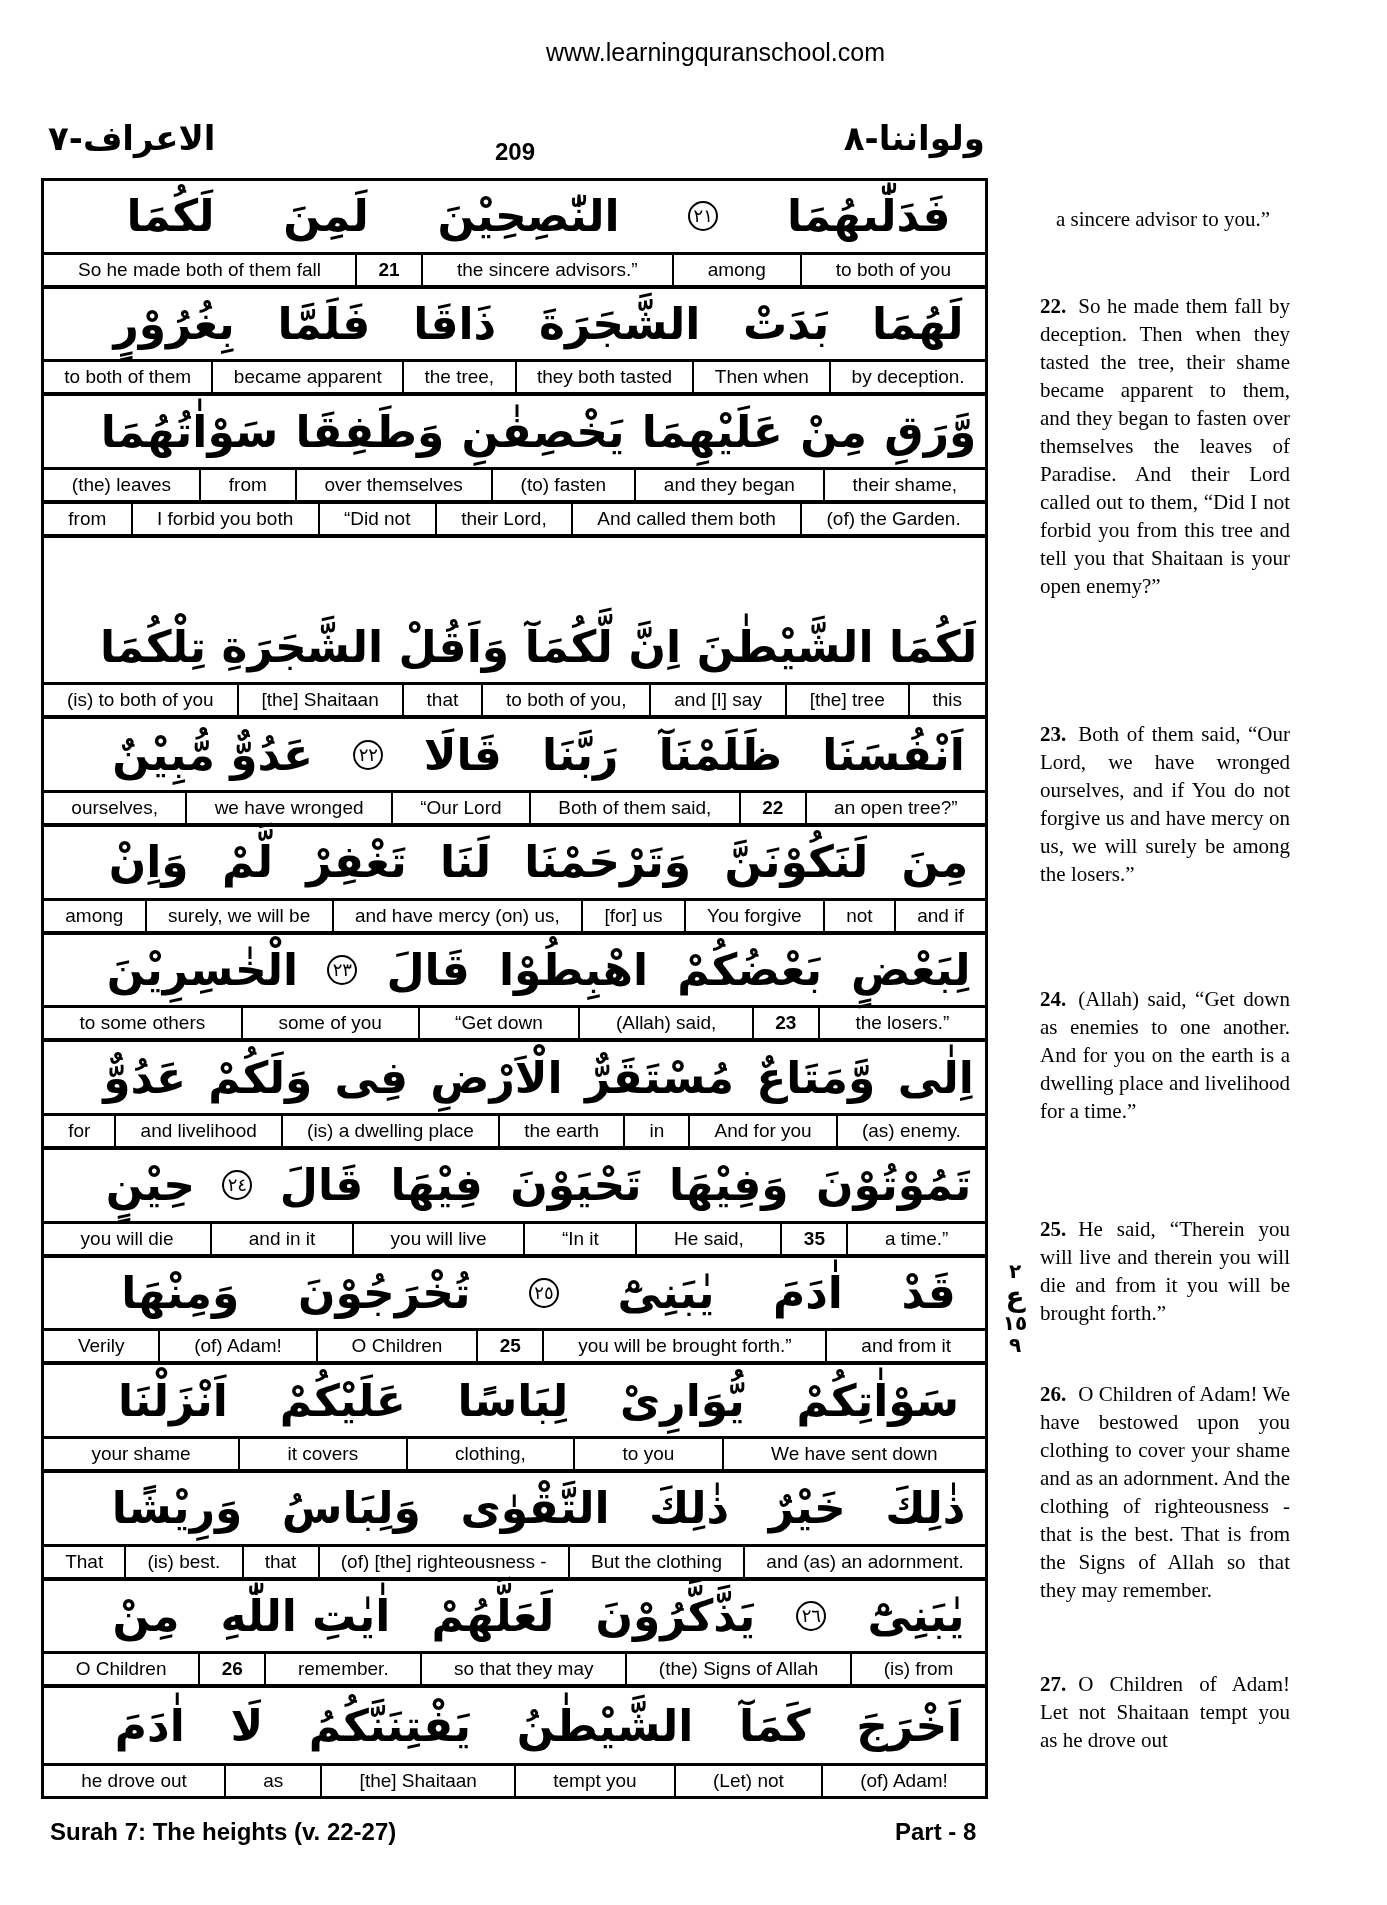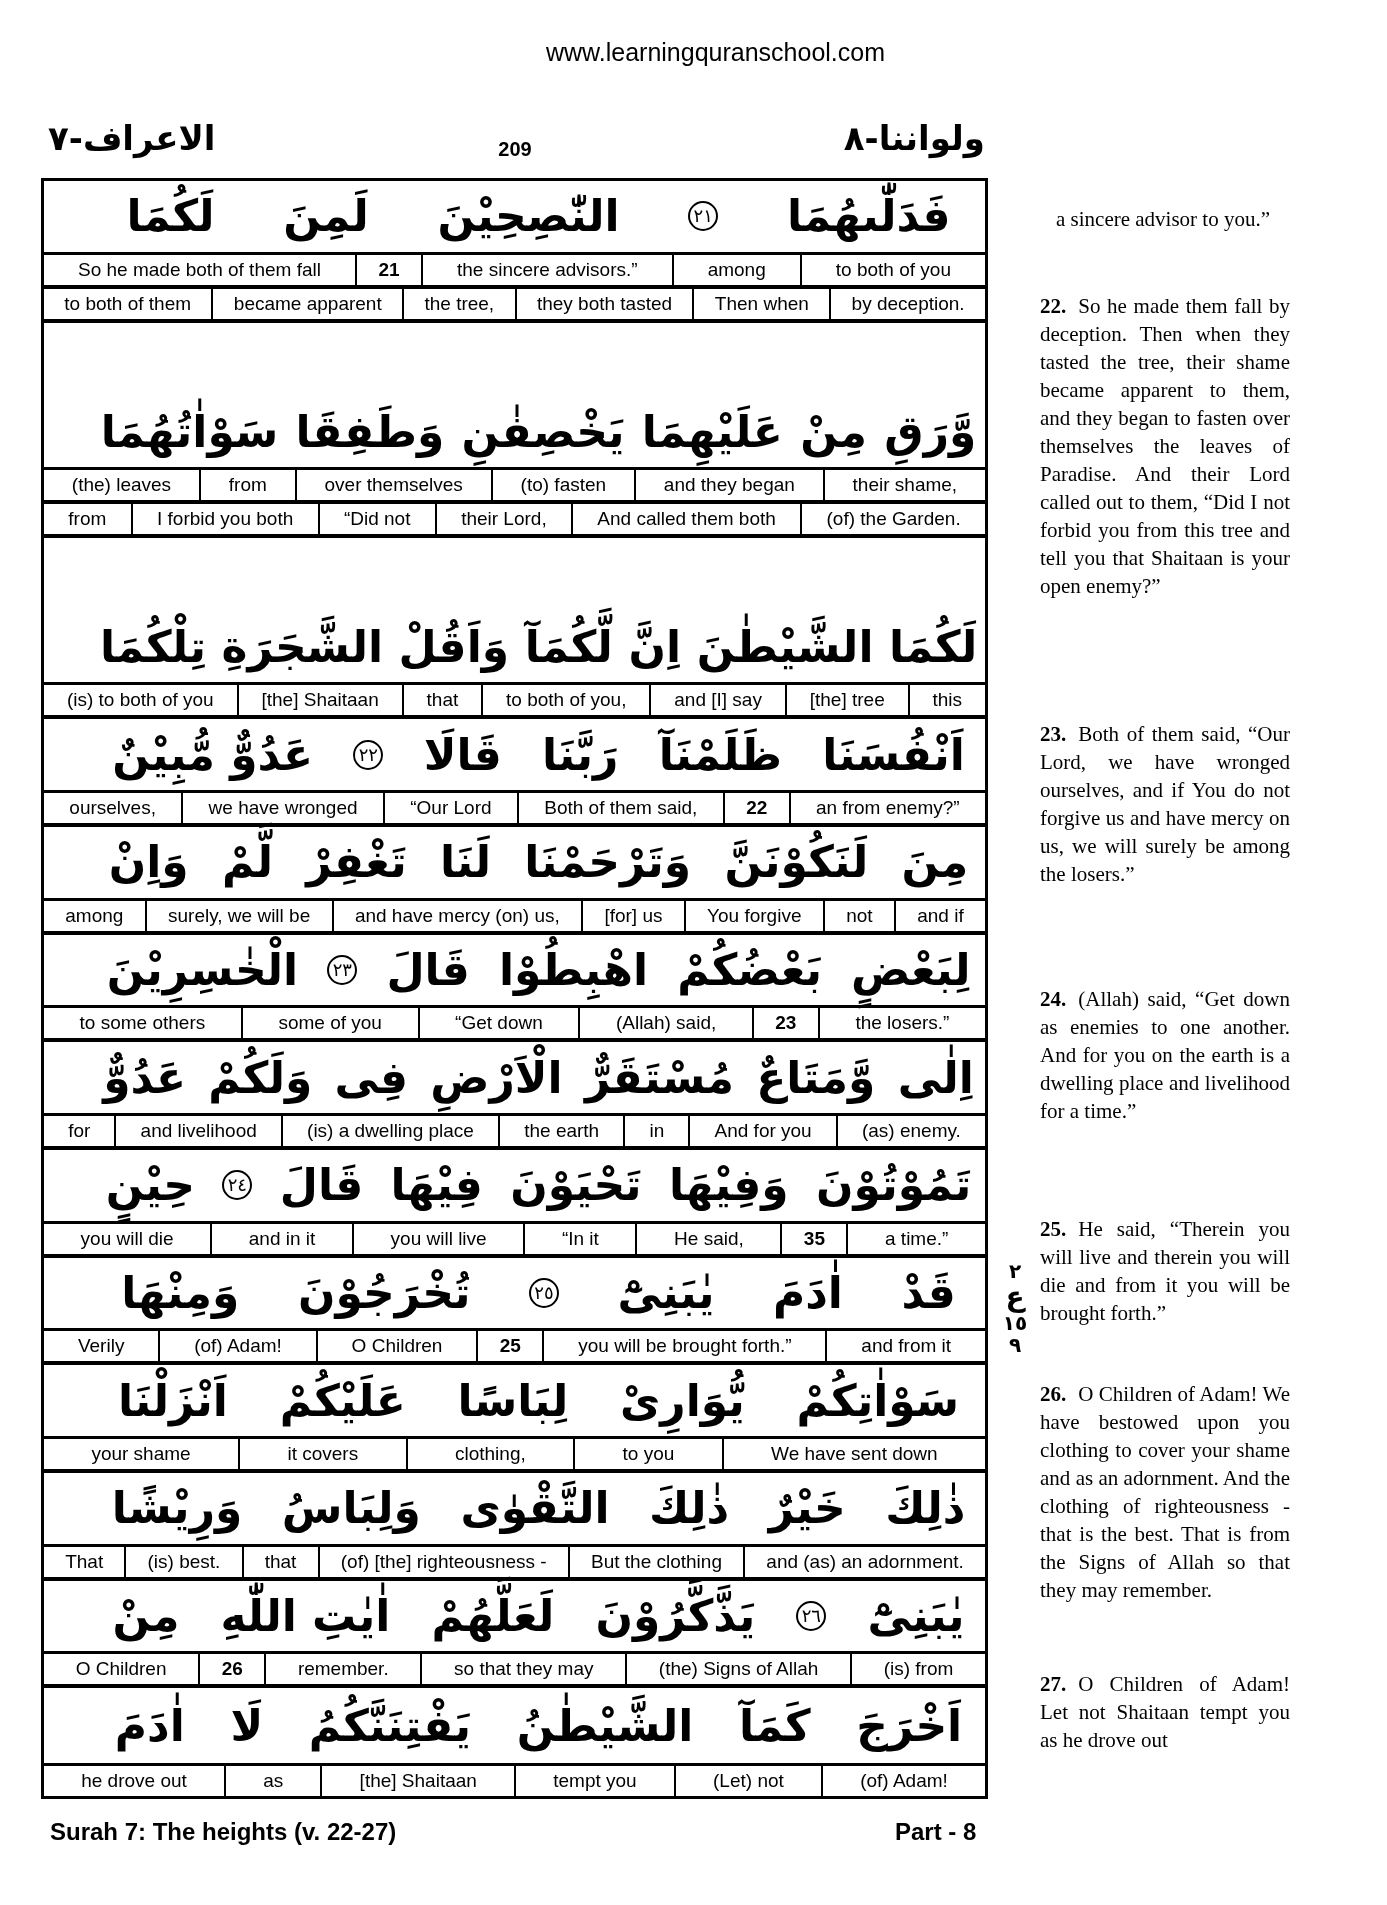--- a/index.html
+++ b/index.html
@@ -1,19 +1,19 @@
 <!DOCTYPE html>
 <html><head>
 <meta charset="utf-8">
 <style>
   html, body { margin:0; padding:0; background:#ffffff; }
   body { width:1387px; height:1905px; position:relative; overflow:hidden; color:#000; font-family:"Liberation Sans", sans-serif; }
   .site { position:absolute; top:38px; left:0; width:1387px; text-align:center; font-size:25px;padding-left:22px; }
   .hdr-left { position:absolute; top:118px; left:48px; font-size:34px; font-weight:bold; font-family:"DejaVu Sans", sans-serif; direction:rtl; }
-  .hdr-mid { position:absolute; top:138px; left:0; width:1030px; text-align:center; font-size:20px; font-weight:bold; }
+  .hdr-mid { position:absolute; top:138px; left:0; width:1030px; text-align:center; font-size:24px; font-weight:bold; }
   .hdr-right { position:absolute; top:118px; left:880px; width:105px; text-align:right; font-size:34px; font-weight:bold; font-family:"DejaVu Sans", sans-serif; direction:rtl; }
   .tbl { position:absolute; left:41px; top:178px; width:947px; height:1621px; border:3px solid #000; box-sizing:border-box; display:flex; flex-direction:column; }
   .pair { flex:1; display:flex; flex-direction:column; }
   .ar { flex:1; display:flex; flex-direction:row-reverse; justify-content:space-around; align-items:center; border-bottom:3px solid #000; direction:rtl;padding-left:48px; }
   .ar span { font-family:"DejaVu Sans", sans-serif; font-weight:bold; font-size:44px; line-height:1; white-space:nowrap; }
   .ar span.vnum { font-size:18px; border:2px solid #000; border-radius:50%; width:26px; height:26px; display:flex; align-items:center; justify-content:center; font-weight:normal; }
   .gl { height:30px; display:flex; flex-direction:row-reverse; border-bottom:4px solid #000; }
   .pair:last-child .gl { border-bottom:none; }
   .gl span { flex:1 1 auto; border-left:2px solid #000; text-align:center; font-size:19px; line-height:30px; white-space:nowrap; padding:0 4px; }
   .gl span:last-child { border-left:none; }
@@ -43,20 +43,28 @@
       </div>
       <div class="gl">
         <span>to both of you</span>
         <span>among</span>
         <span>the sincere advisors.”</span>
         <span class="num">21</span>
         <span>So he made both of them fall</span>
       </div>
     </div>
     <div class="pair">
+      <div class="ar">
+        <span class="">بِغُرُوْرٍ</span>
+        <span class="">فَلَمَّا</span>
+        <span class="">ذَاقَا</span>
+        <span class="">الشَّجَرَةَ</span>
+        <span class="">بَدَتْ</span>
+        <span class="">لَهُمَا</span>
+      </div>
       <div class="gl">
         <span>by deception.</span>
         <span>Then when</span>
         <span>they both tasted</span>
         <span>the tree,</span>
         <span>became apparent</span>
         <span>to both of them</span>
       </div>
     </div>
     <div class="pair">
@@ -110,21 +118,21 @@
     <div class="pair">
       <div class="ar">
         <span class="">عَدُوٌّ مُّبِيْنٌ</span>
         <span class="vnum">٢٢</span>
         <span class="">قَالَا</span>
         <span class="">رَبَّنَا</span>
         <span class="">ظَلَمْنَآ</span>
         <span class="">اَنْفُسَنَا</span>
       </div>
       <div class="gl">
-        <span>an from enemy?”</span>
+        <span>an open tree?”</span>
         <span class="num">22</span>
         <span>Both of them said,</span>
         <span>“Our Lord</span>
         <span>we have wronged</span>
         <span>ourselves,</span>
       </div>
     </div>
     <div class="pair">
       <div class="ar">
         <span class="">وَاِنْ</span>

